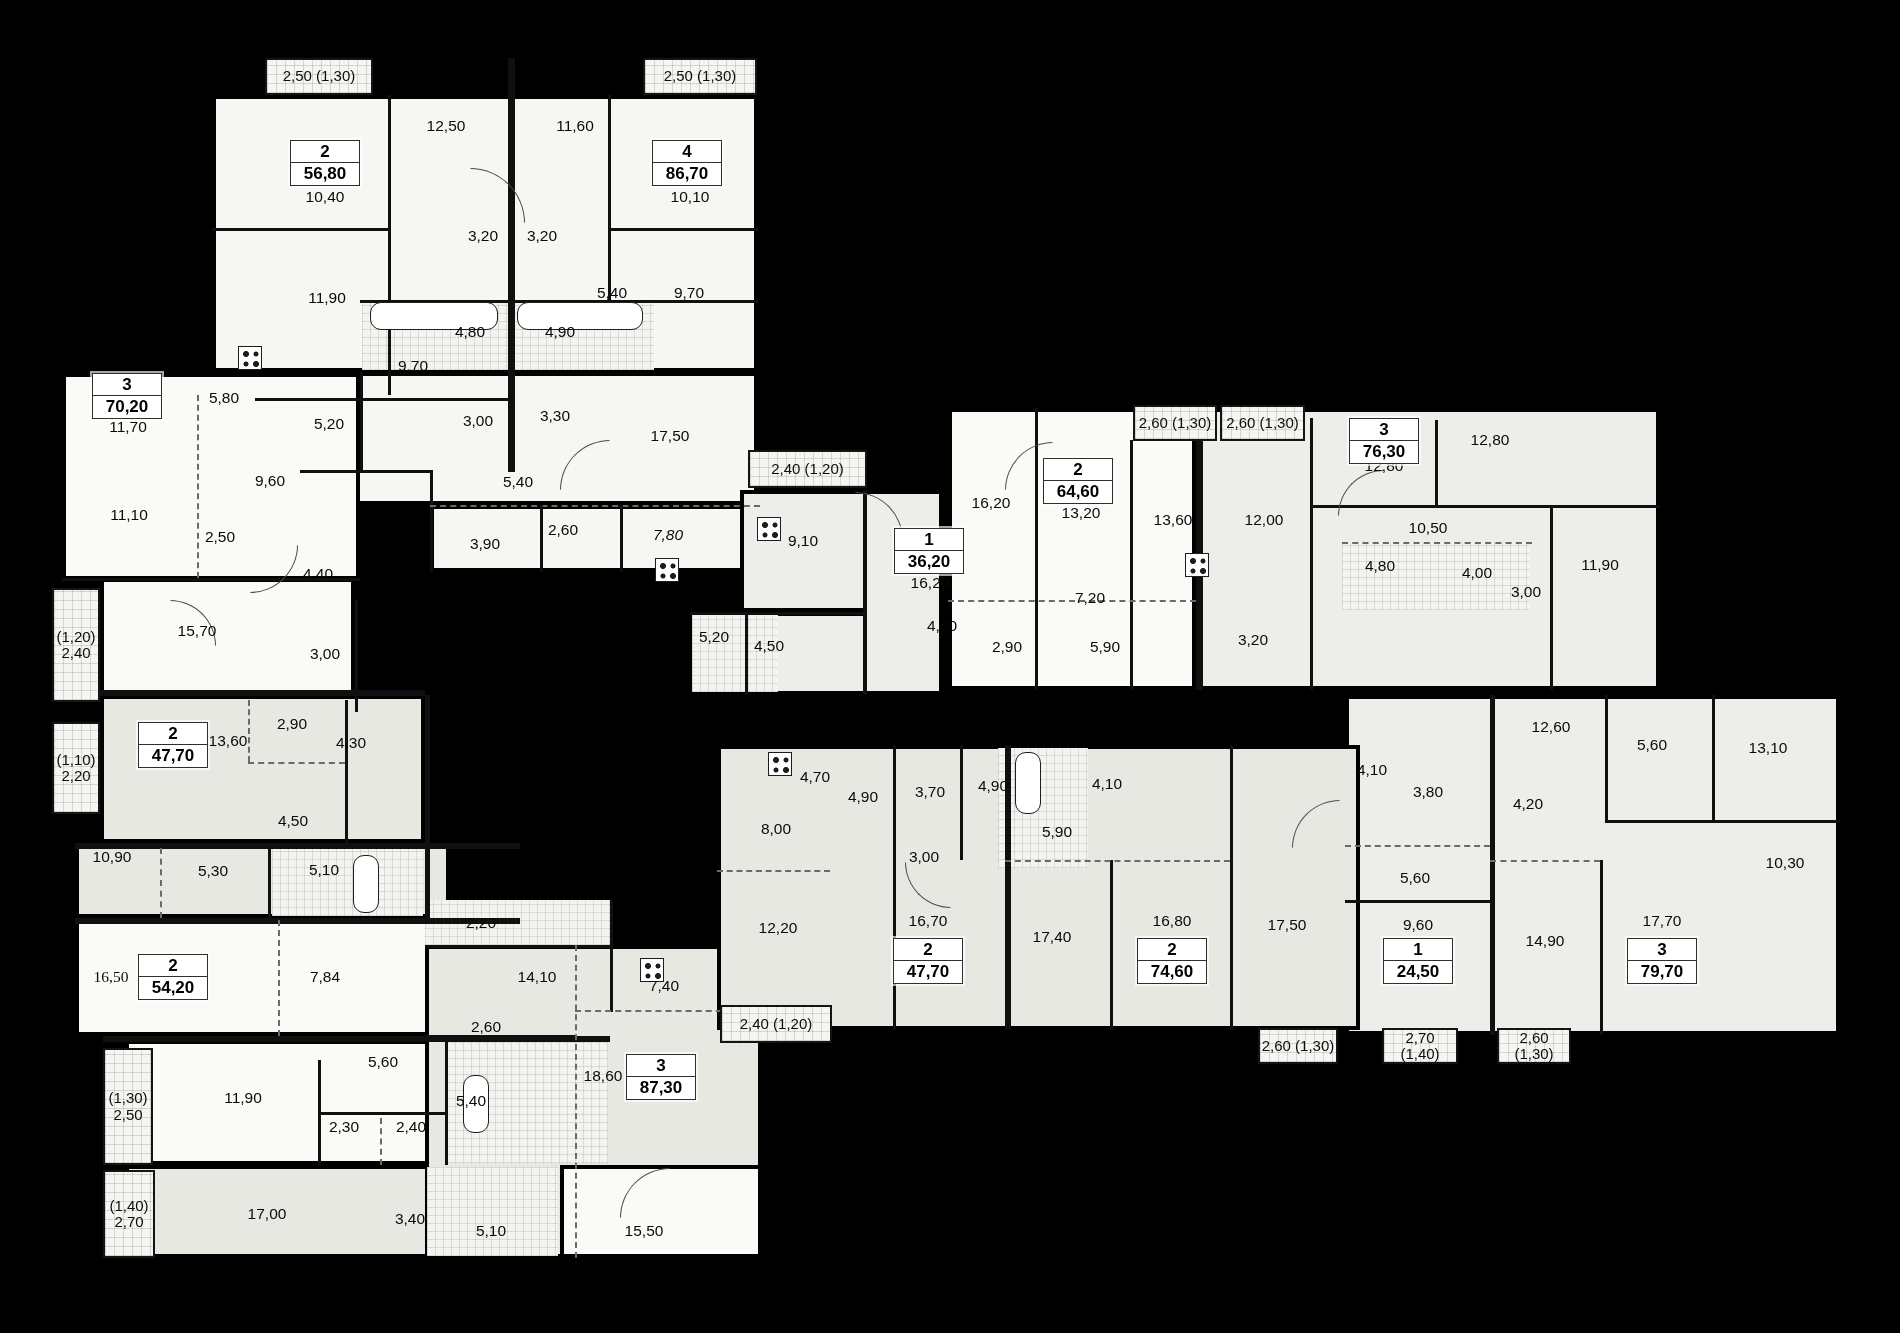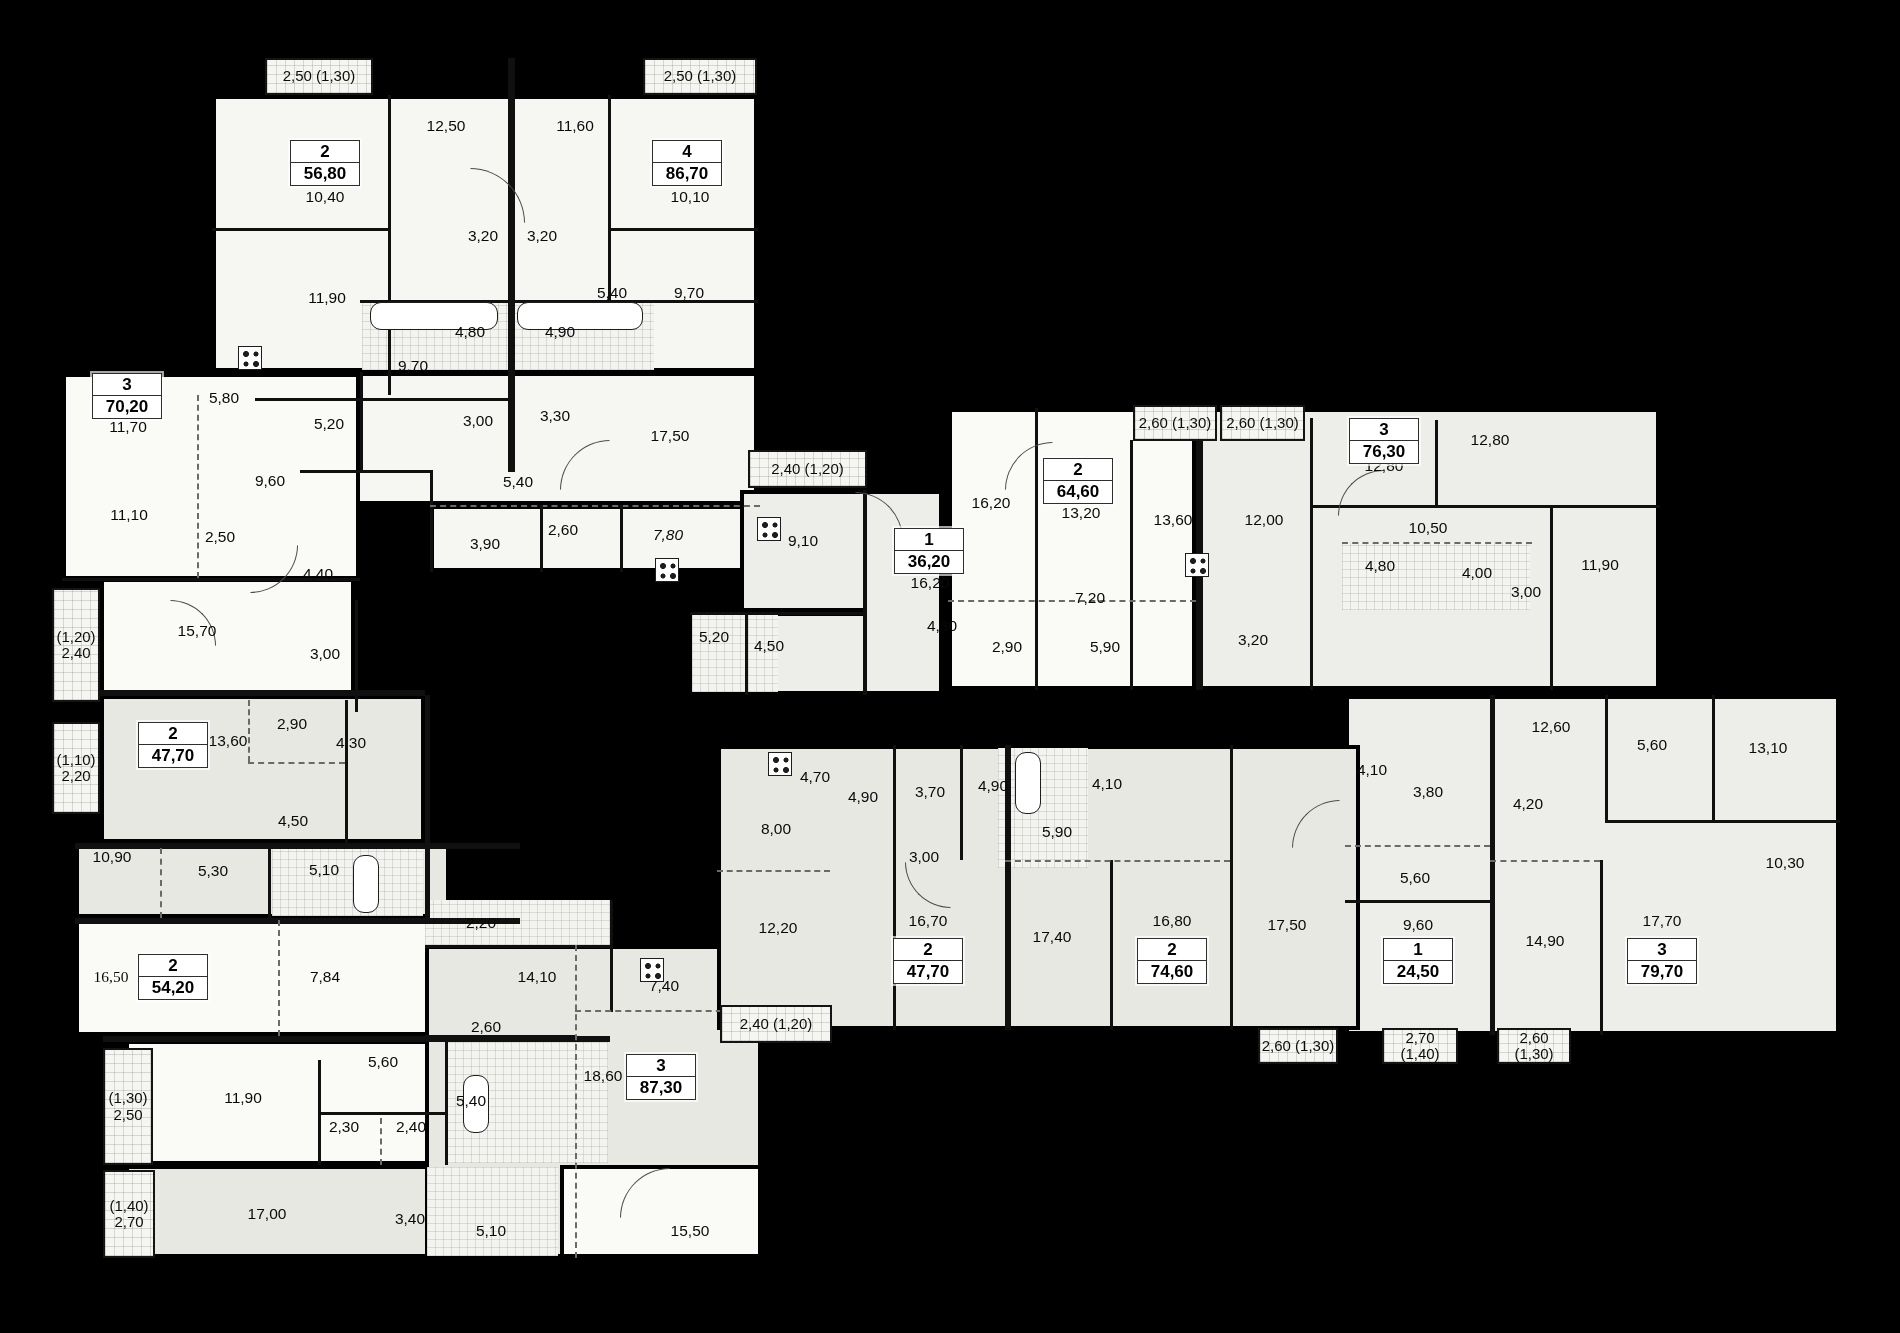--- a/index.html
+++ b/index.html
@@ -231,21 +231,21 @@
     <div class="rlabel" style="left: 325px; top: 977px;">7,84</div>
     <div class="rlabel" style="left: 383px; top: 1062px;">5,60</div>
     <div class="rlabel" style="left: 486px; top: 1027px;">2,60</div>
     <div class="rlabel" style="left: 243px; top: 1098px;">11,90</div>
     <div class="rlabel" style="left: 471px; top: 1101px;">5,40</div>
     <div class="rlabel" style="left: 338px; top: 1127px; margin-left: 6px;">2,30</div>
     <div class="rlabel" style="left: 411px; top: 1127px;">2,40</div>
     <div class="rlabel" style="left: 267px; top: 1214px;">17,00</div>
     <div class="rlabel" style="left: 410px; top: 1219px;">3,40</div>
     <div class="rlabel" style="left: 491px; top: 1231px;">5,10</div>
-    <div class="rlabel" style="left: 690px; top: 1231px;">15,50</div>
+    <div class="rlabel" style="left: 644px; top: 1231px;">15,50</div>
     <div class="rlabel" style="left: 481px; top: 923px;">2,20</div>
     <div class="rlabel" style="left: 537px; top: 977px;">14,10</div>
     <div class="rlabel" style="left: 664px; top: 986px;">7,40</div>
     <div class="rlabel" style="left: 603px; top: 1076px;">18,60</div>
     <div class="rlabel" style="left: 803px; top: 541px;">9,10</div>
     <div class="rlabel" style="left: 930px; top: 583px;">16,20</div>
     <div class="rlabel" style="left: 714px; top: 637px;">5,20</div>
     <div class="rlabel" style="left: 769px; top: 646px;">4,50</div>
     <div class="rlabel" style="left: 991px; top: 503px;">16,20</div>
     <div class="rlabel" style="left: 1081px; top: 513px;">13,20</div>

